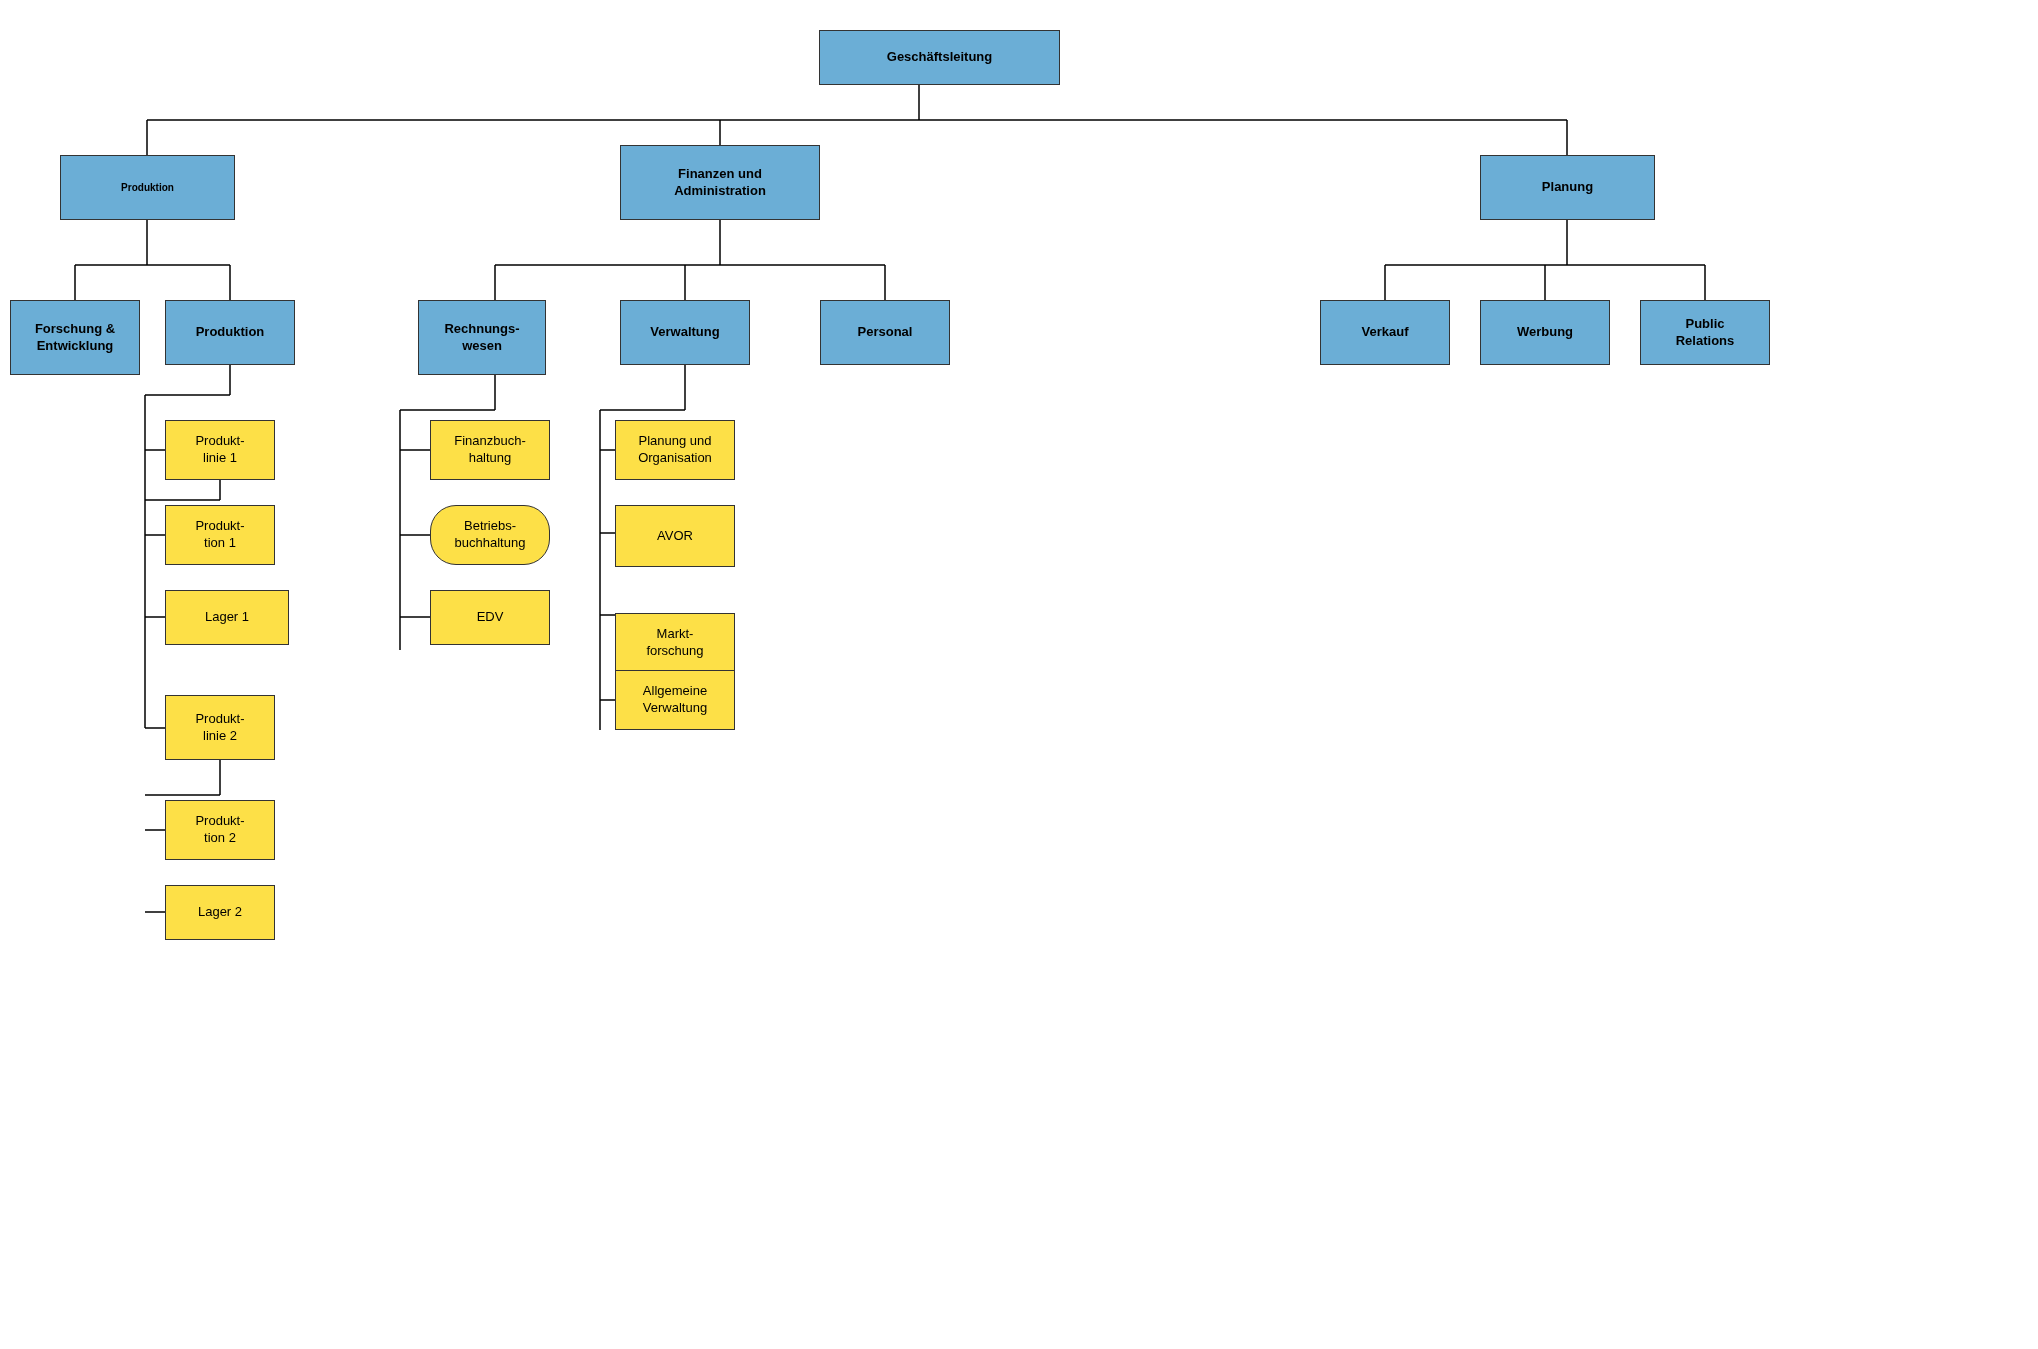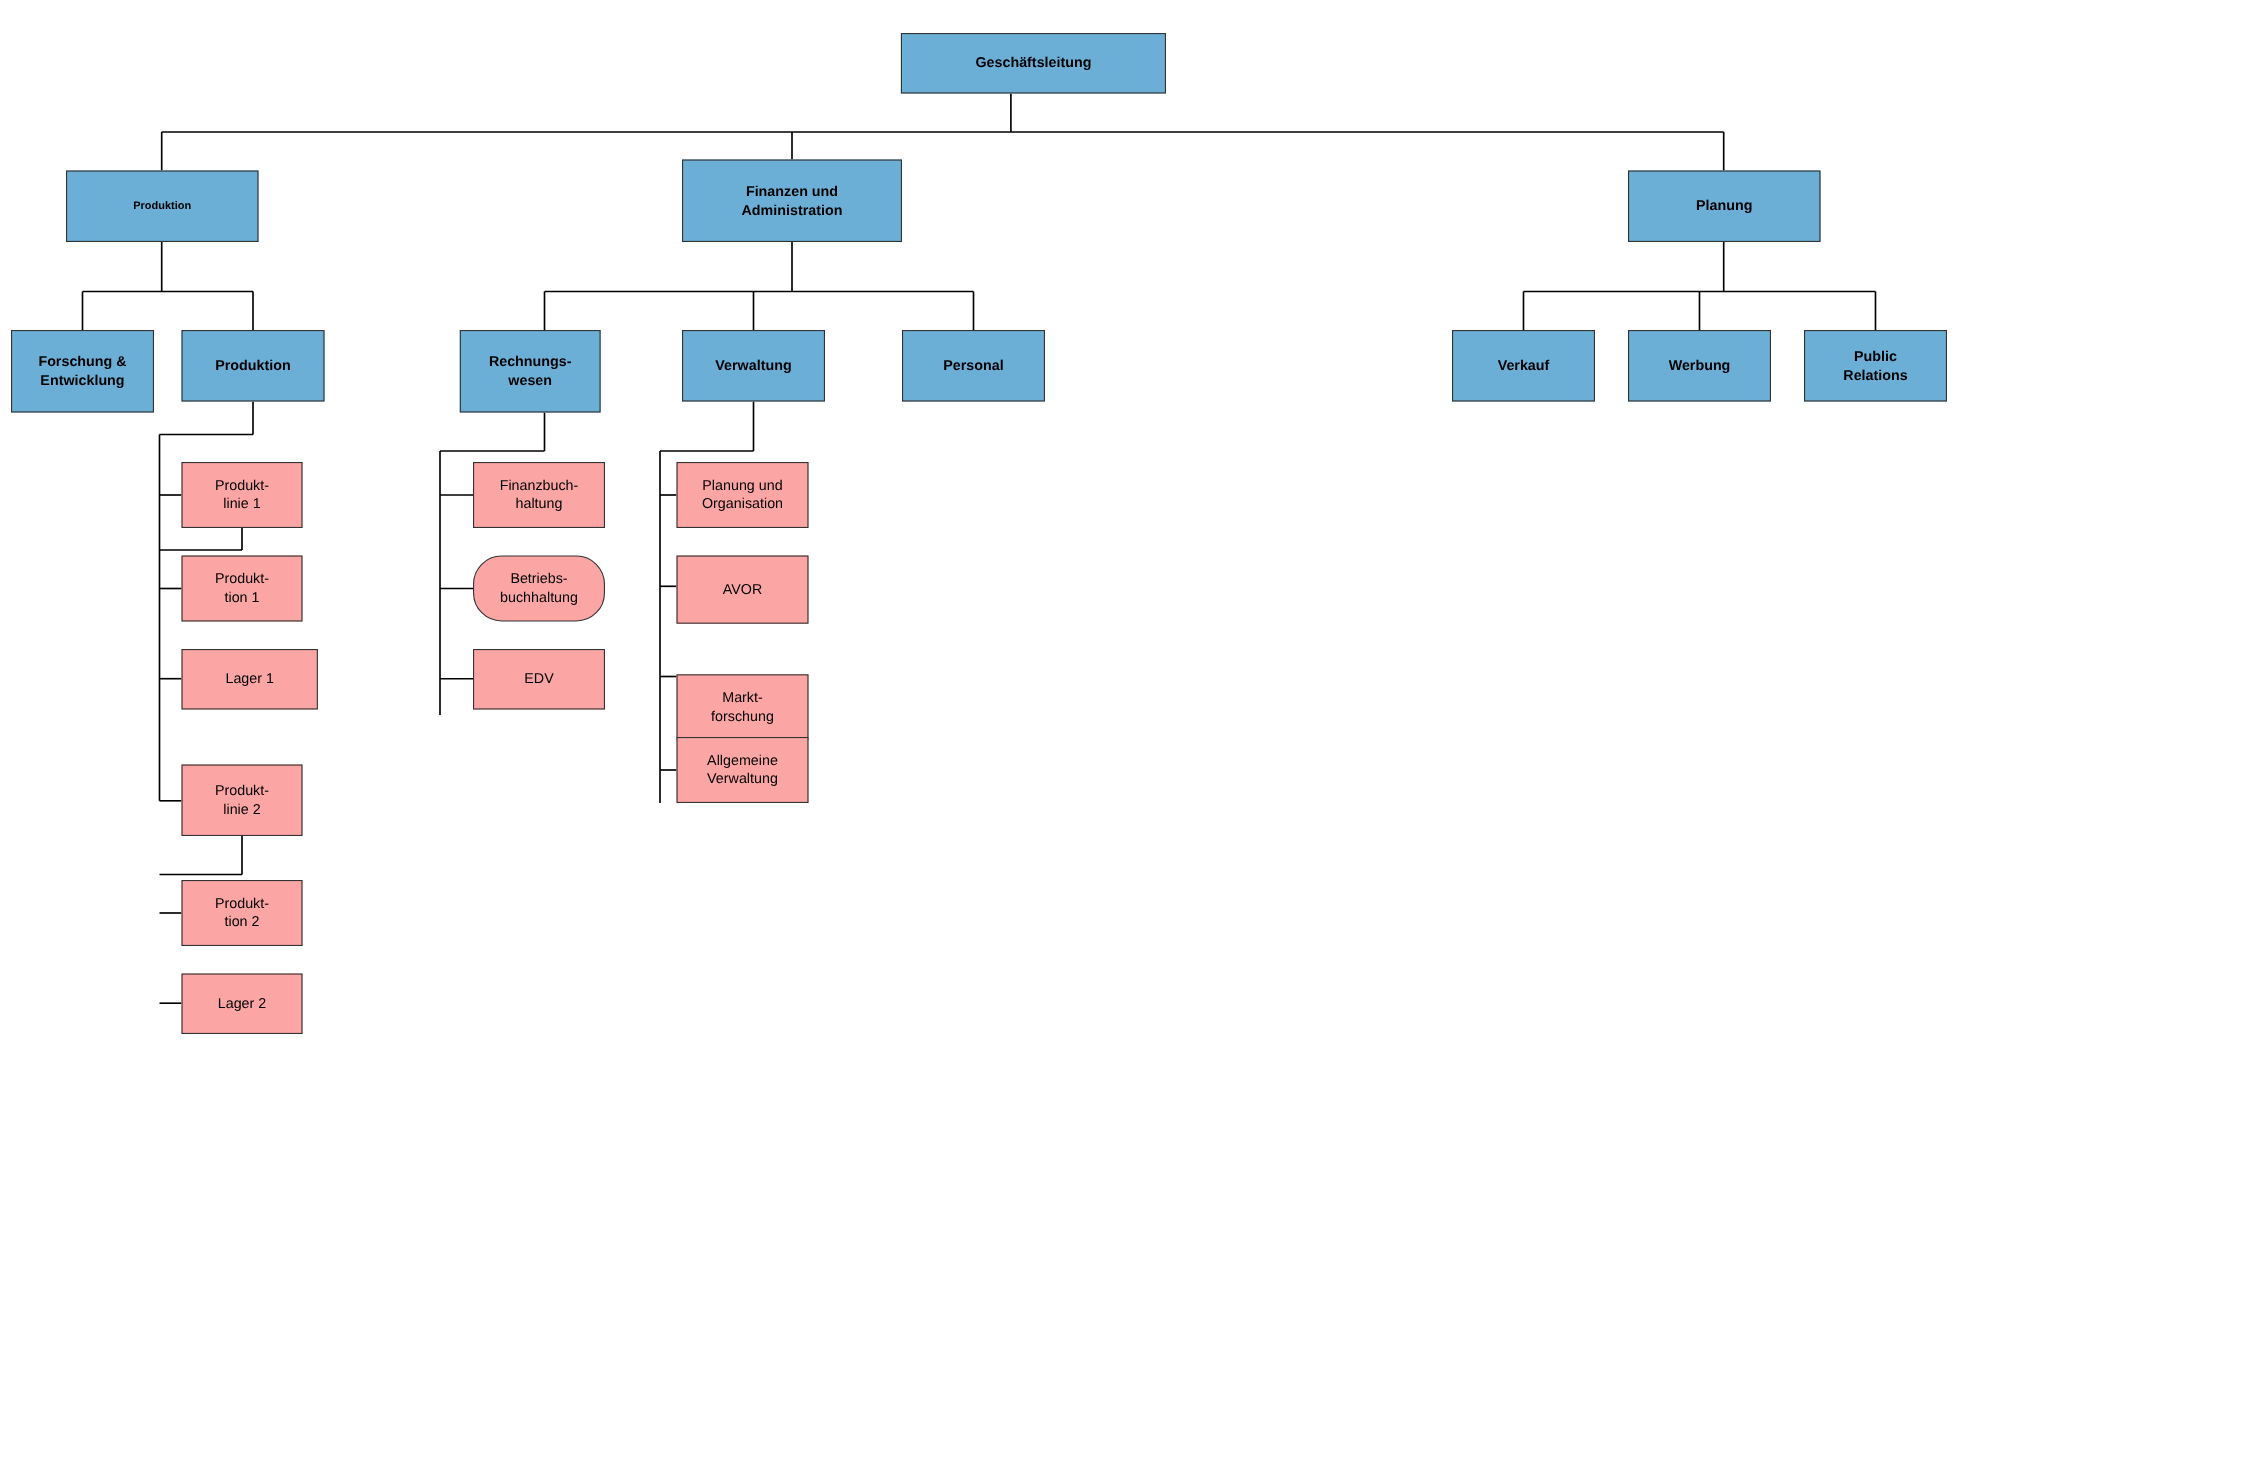--- a/index.html
+++ b/index.html
@@ -25,21 +25,21 @@
       border: 1.5px solid #333;
       font-weight: bold;
       text-align: center;
       display: flex;
       align-items: center;
       justify-content: center;
       position: absolute;
     }
 
     .node-white {
-      background: #fca5a5;
+      background: #fde047;
       border: 1.5px solid #333;
       text-align: center;
       display: flex;
       align-items: center;
       justify-content: center;
       position: absolute;
     }
 
     svg.connector {
       position: absolute;

